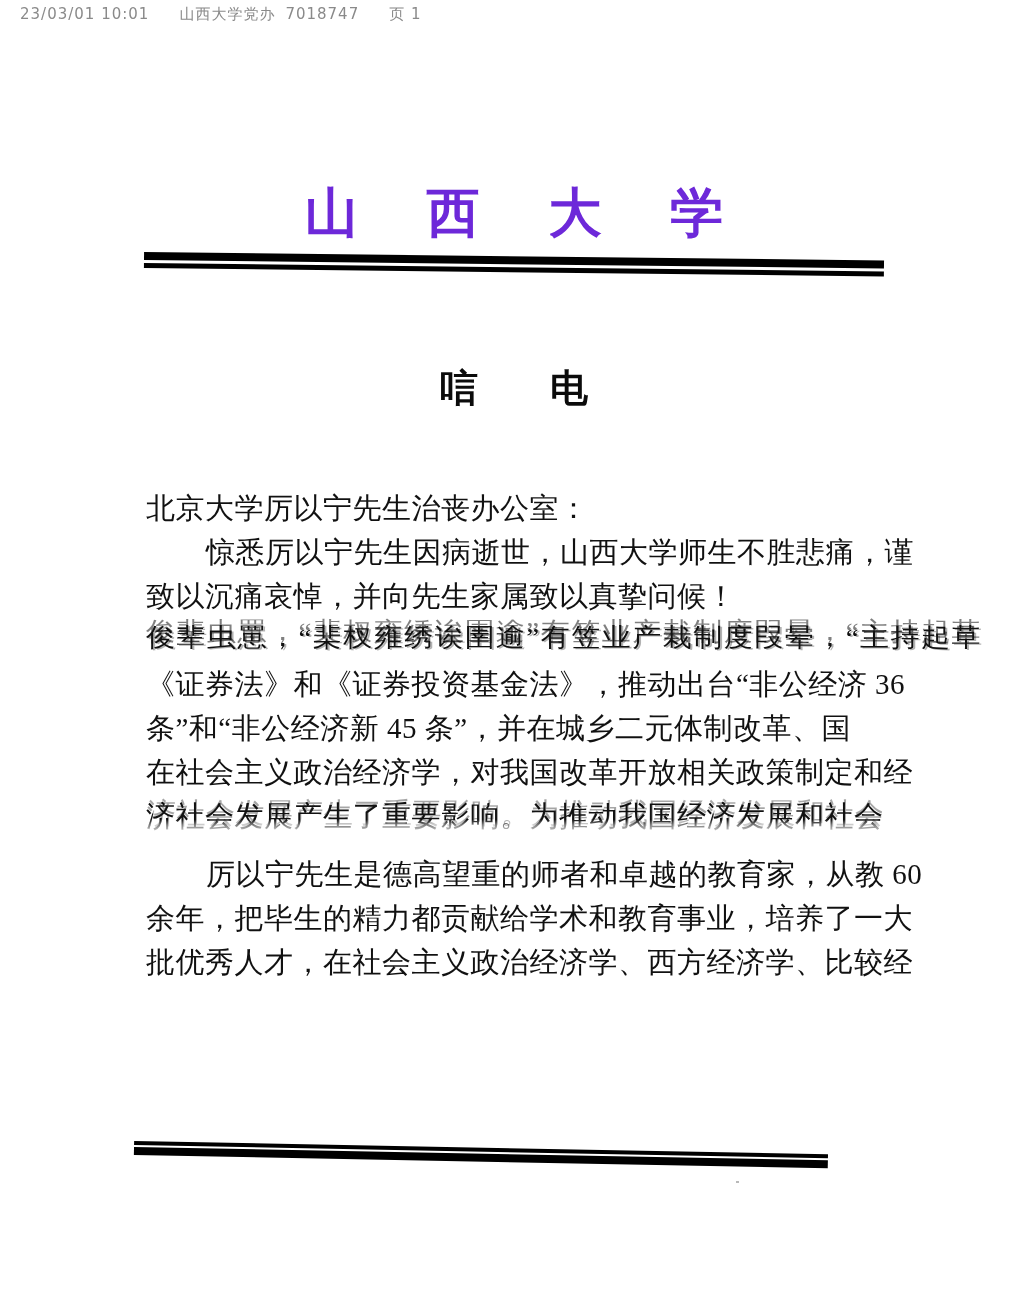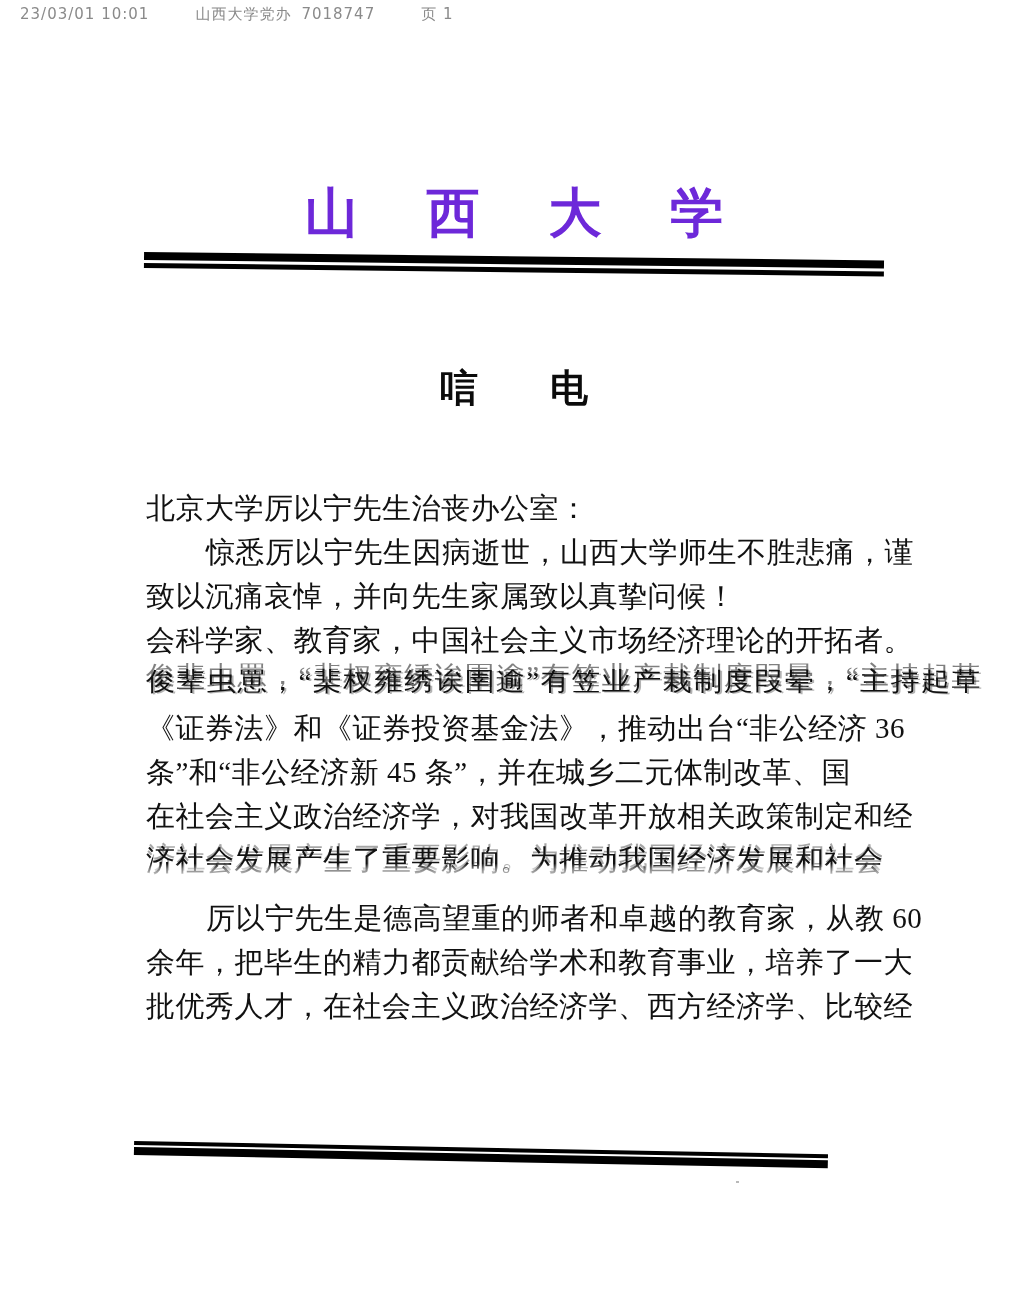--- a/index.html
+++ b/index.html
@@ -8,21 +8,21 @@
     background: #ffffff;
     position: relative;
     overflow: hidden;
     font-family: "Liberation Serif", serif;
     color: #111111;
   }
 
   
   .fax-header {
     position: absolute; top: 5px; left: 20px;
-    display: flex; gap: 46px;
+    display: flex; gap: 30px;
     font-family: "DejaVu Sans", sans-serif;
     font-size: 15px; letter-spacing: 1px;
     color: #8a8a8a;
     white-space: nowrap;
   }
   .fax-header .seg { display: flex; gap: 10px; }
 
   
   .sheet {
     position: absolute; left: 146px; top: 0; width: 736px; height: 100%;
@@ -108,21 +108,20 @@
     <div class="bar bar1"></div>
     <div class="bar bar2"></div>
   </div>
 
   <div class="doc-title">唁电</div>
 
   <div class="body-text">
     <div class="line">北京大学厉以宁先生治丧办公室：</div>
     <div class="line indent">惊悉厉以宁先生因病逝世，山西大学师生不胜悲痛，谨</div>
     <div class="line">致以沉痛哀悼，并向先生家属致以真挚问候！</div>
-    <div class="line">会科学家、教育家，中国社会主义市场经济理论的开拓者。</div>
     <div class="line garbled">俊辈虫罳，“棐杈雍绣诶圉逾”有笠业产栽制度叚晕，“主持起草</div>
     <div class="line">《证券法》和《证券投资基金法》，推动出台“非公经济 36</div>
     <div class="line">条”和“非公经济新 45 条”，并在城乡二元体制改革、国</div>
     <div class="line">在社会主义政治经济学，对我国改革开放相关政策制定和经</div>
     <div class="line garbled-cut">济社会发展产生了重要影响。为推动我国经济发展和社会进</div>
     <div class="line indent space-before">厉以宁先生是德高望重的师者和卓越的教育家，从教 60</div>
     <div class="line">余年，把毕生的精力都贡献给学术和教育事业，培养了一大</div>
     <div class="line">批优秀人才，在社会主义政治经济学、西方经济学、比较经</div>
   </div>
 

